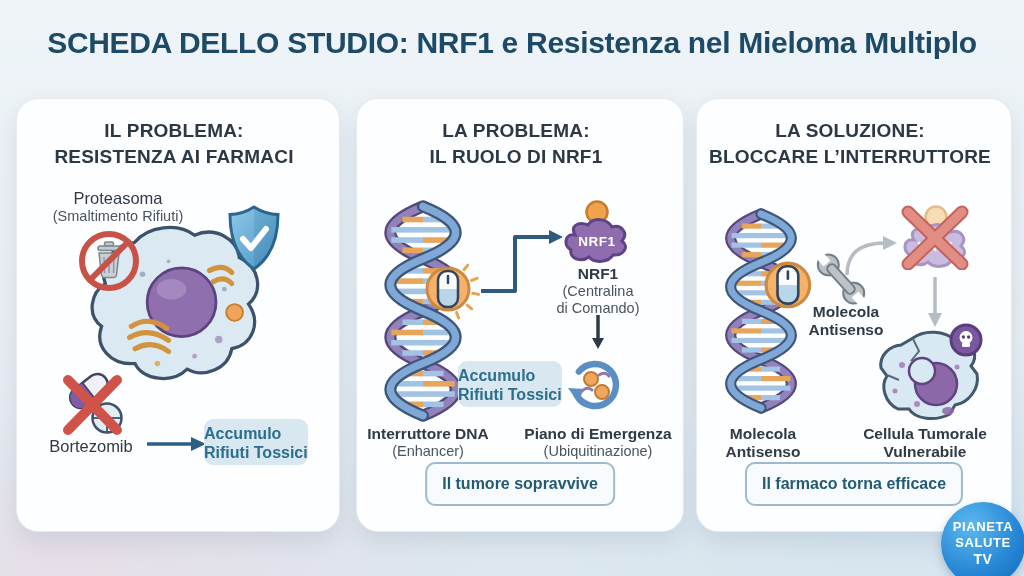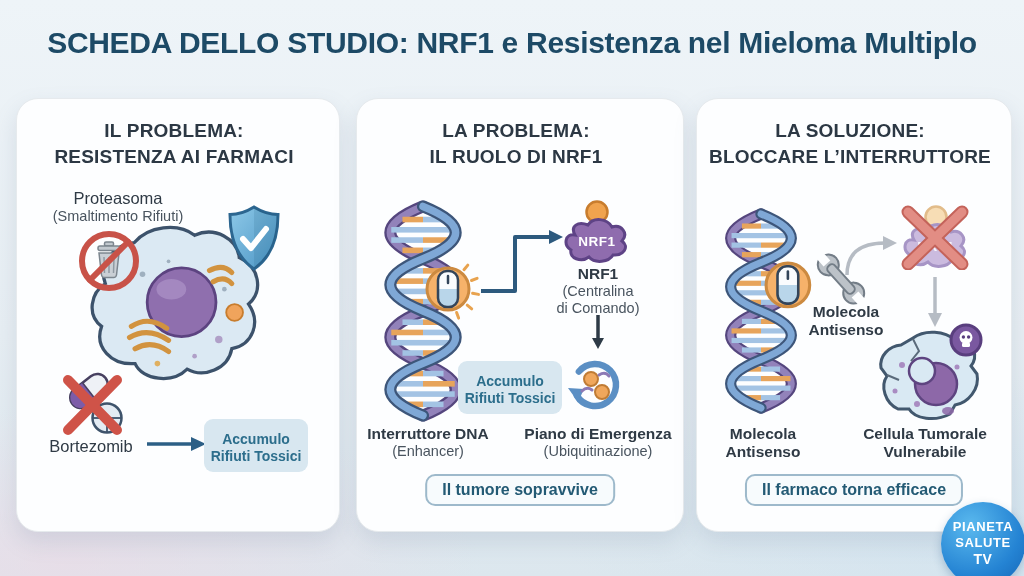--- a/index.html
+++ b/index.html
@@ -14,25 +14,25 @@
     font-size:30px;font-weight:700;letter-spacing:-.3px;color:#1d4a66;}
   .panel{position:absolute;top:98px;height:432px;background:#fdfeff;
     border:1px solid #e6eaed;border-radius:22px;
     box-shadow:0 10px 22px rgba(110,130,155,.18);}
   .ph{position:absolute;top:19px;left:0;right:8px;text-align:center;
     font-size:19px;font-weight:700;color:#2c3844;line-height:1.35;letter-spacing:.2px;}
   .ctr{text-align:center;}
   .cap{font-weight:700;font-size:15.5px;color:#2f3a45;line-height:1.18;}
   .cap-lg{font-weight:400;font-size:16.5px;color:#2f3a45;line-height:1.18;}
   .sub{font-size:14.5px;color:#49545f;line-height:1.15;}
-  .teal-box{position:absolute;background:#d8e7f0;border-radius:9px;text-align:center;
-    font-weight:700;font-size:14px;color:#2c6e8c;line-height:1.2;padding-top:12px;}
+  .teal-box{position:absolute;background:#d8e7f0;border-radius:9px;text-align:left;
+    font-weight:700;font-size:16px;color:#2c6e8c;line-height:1.2;padding-top:5px;}
   .outcome{position:absolute;left:50%;transform:translateX(-50%);bottom:25px;
     background:#f7fbfd;border:2px solid #9db9cb;border-radius:10px;font-weight:700;
-    font-size:16px;color:#235a74;padding:5px 15px;white-space:nowrap;}
+    font-size:16px;color:#235a74;padding:11px 15px;white-space:nowrap;}
   .logo{position:absolute;left:941px;top:502px;width:84px;height:84px;border-radius:50%;
     background:radial-gradient(circle at 35% 28%, #5ab9ee, #2483d3 62%, #1565b5);
     color:#fff;text-align:center;font-weight:700;
     box-shadow:0 4px 10px rgba(40,90,140,.3);}
   .logo div{line-height:1.22;letter-spacing:.6px;}
   .lg1,.lg2{font-size:13px;} .lg3{font-size:14px;}
   svg{display:block;}
 </style>
 </head>
 <body>

